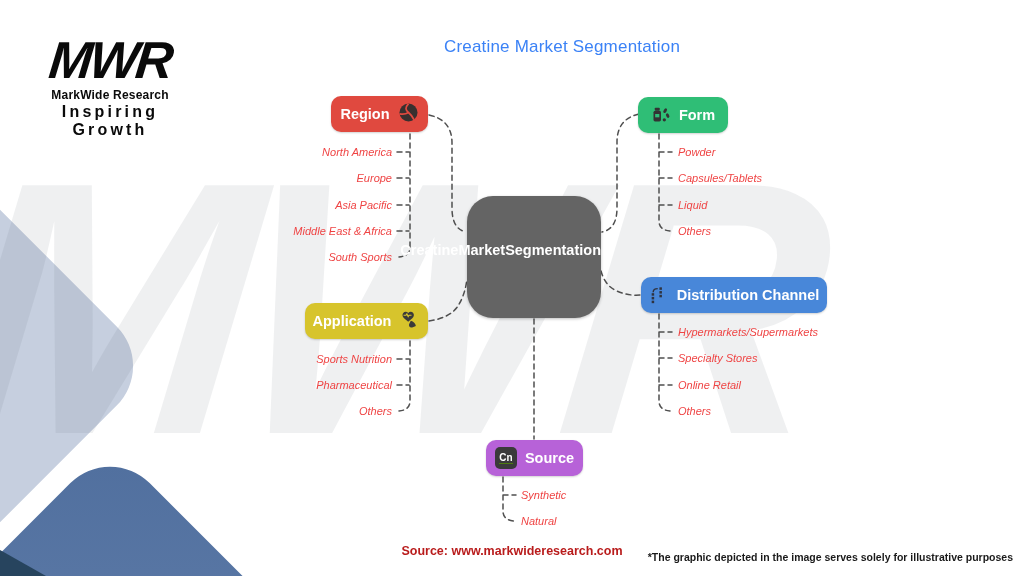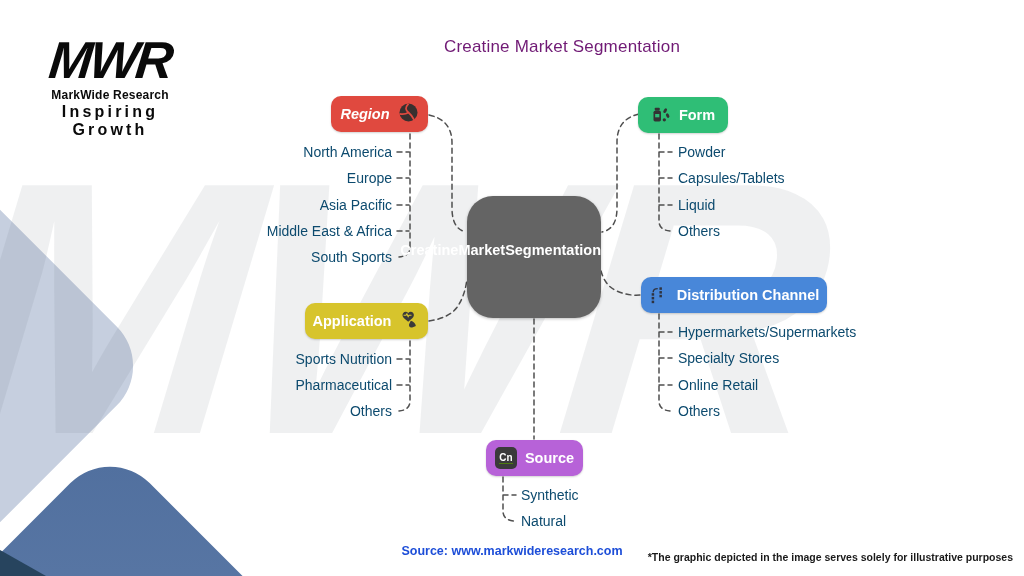--- a/index.html
+++ b/index.html
@@ -19,46 +19,46 @@
              color:rgba(100,105,115,0.10);transform:skewX(-6deg);}
 
   
   .logo{position:absolute;z-index:4;left:28px;top:34px;width:164px;text-align:center;color:#0a0a0a;}
   .logo-acronym{font-size:52px;font-weight:bold;font-style:italic;letter-spacing:-3px;
                 line-height:1.0;transform:skewX(-6deg);}
   .logo-name{font-size:12px;font-weight:bold;margin-top:2px;letter-spacing:0.2px;}
   .logo-tag{font-size:16px;font-weight:bold;letter-spacing:3.2px;margin-top:1px;}
 
   .page-title{position:absolute;z-index:4;left:352px;top:37px;width:420px;text-align:center;
-              font-size:17px;color:#701a75;letter-spacing:0.2px;}
+              font-size:17px;color:#3b82f6;letter-spacing:0.2px;}
 
   
   .connectors{position:absolute;z-index:3;left:0;top:0;}
   .connectors path{fill:none;stroke:#4f4f4f;stroke-width:1.5;stroke-dasharray:5 4;stroke-linecap:round;}
 
   
   .node{position:absolute;z-index:5;height:36px;border-radius:10px;display:flex;align-items:center;
         justify-content:center;gap:8px;color:#fff;font-weight:bold;font-size:14.5px;
         box-shadow:0 1px 2px rgba(0,0,0,0.18);white-space:nowrap;}
   .center-node{position:absolute;z-index:5;left:467px;top:196px;width:134px;height:122px;
                border-radius:26px;display:flex;flex-direction:row;align-items:center;
                justify-content:flex-end;padding-bottom:14px;box-sizing:border-box;
                color:#fff;font-weight:bold;font-size:14.5px;line-height:18px;text-align:center;
                box-shadow:0 1px 3px rgba(0,0,0,0.25);}
   .cn-box{width:22px;height:22px;border-radius:5px;background:#3a3a3a;display:flex;
           align-items:center;justify-content:center;font-size:10px;font-weight:bold;color:#fff;}
   .cn-box span{border-bottom:1px solid #4d7c0f;line-height:11px;}
 
   
-  .item{position:absolute;z-index:5;font-size:14px;color:#0c4a6e;white-space:nowrap;
-        height:18px;line-height:18px;}
+  .item{position:absolute;z-index:5;font-size:11px;color:#ef4444;white-space:nowrap;
+        height:18px;line-height:18px;font-style:italic;}
 
   
   .footer-source{position:absolute;z-index:5;left:0;right:0;top:544px;text-align:center;
-                 font-size:12.5px;font-weight:bold;color:#1d4ed8;}
+                 font-size:12.5px;font-weight:bold;color:#b91c1c;}
   .footer-disclaimer{position:absolute;z-index:5;right:11px;top:551px;font-size:10.5px;
                      font-weight:bold;color:#1a1a1a;}
 </style>
 </head>
 <body>
 
 <div class="canvas">
 
   <div class="bg-shape shape-light"></div>
   <div class="bg-shape shape-dark"></div>
@@ -85,21 +85,21 @@
     <path d="M 659 314 L 659 401 Q 659 410 670 411 M 659 332 H 672 M 659 358 H 672 M 659 385 H 672"></path>
     <path d="M 503 477 L 503 511 Q 503 520 514 521 M 503 495 H 516"></path>
   </svg>
 
   <div class="center-node" style="background: rgb(100, 100, 100);">
     <span>Creatine</span>
     <span>Market</span>
     <span>Segmentation</span>
   </div>
 
-  <div class="node" style="left: 331px; top: 96px; width: 97px; background: rgb(224, 73, 63); font-style: italic;">
+  <div class="node" style="left: 331px; top: 96px; width: 97px; background: rgb(224, 73, 63);">
     <span>Region</span>
     <span>
       <svg width="21" height="21" viewBox="0 0 24 24">
         <circle cx="12" cy="12" r="10.3" fill="#38302f"></circle>
         <path d="M12 1.8 C 7.8 6.5 8.6 9.5 12 12 M2 13.6 C 7 14.6 9.6 13.5 12 12 M18.4 20.4 C 16 16 14.6 14 12 12" stroke="#e0493f" stroke-width="2" fill="none"></path>
       </svg>
     </span>
   </div>
   <div class="item" style="top:143px;right:632px;">North America</div>
   <div class="item" style="top:169px;right:632px;">Europe</div>

